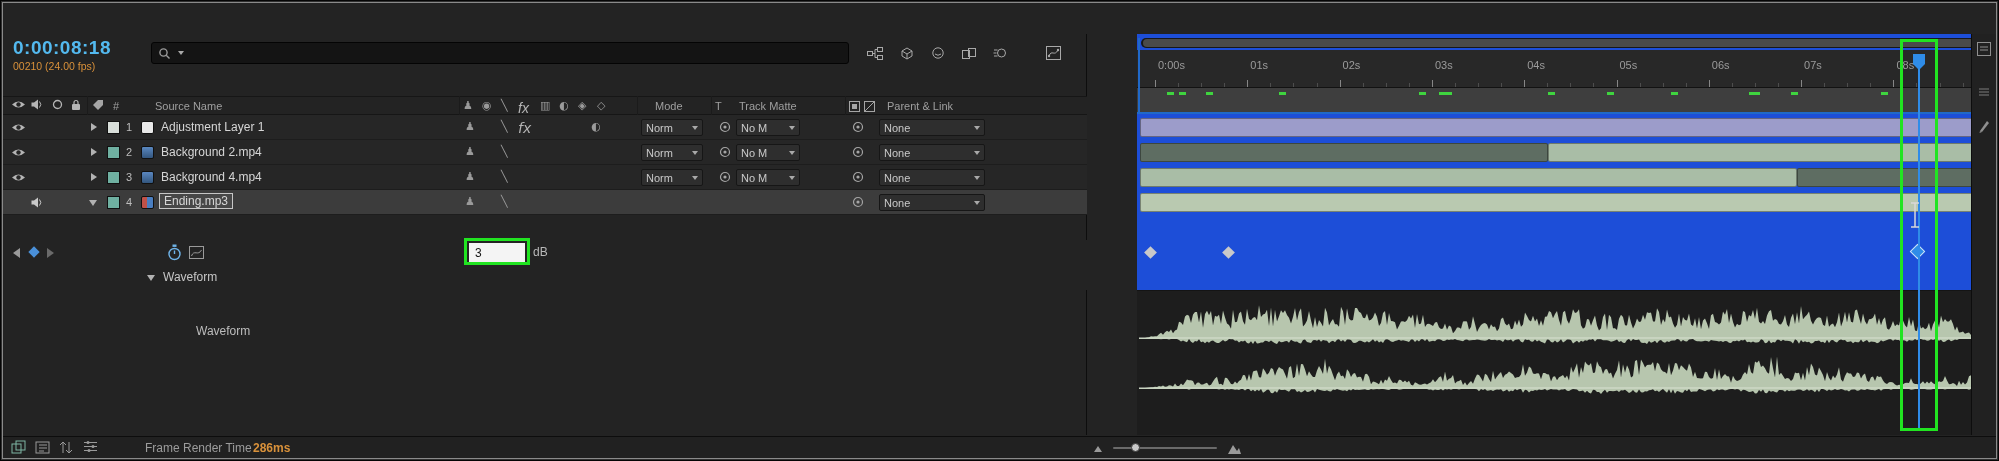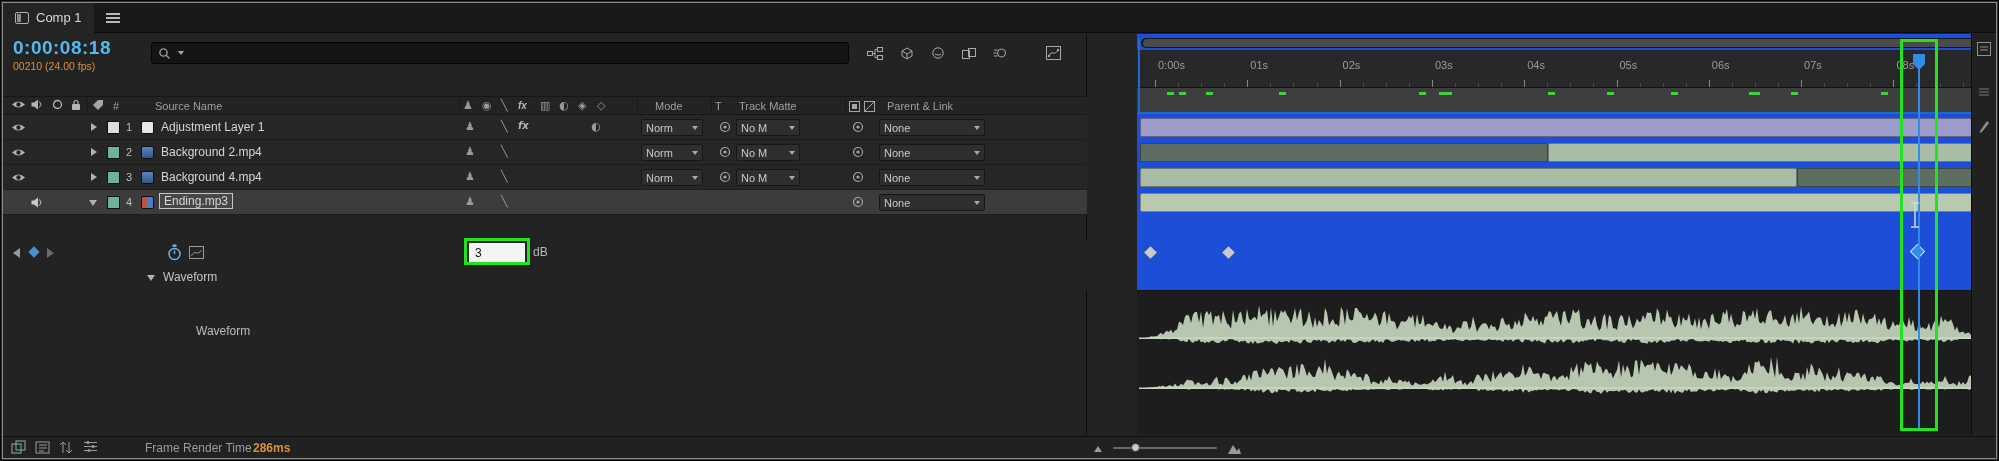--- a/index.html
+++ b/index.html
@@ -32,21 +32,21 @@
   .lrow{position:absolute;left:0;width:1084px;height:25px;background:#262626;border-bottom:1px solid #1d1d1d;}
   .lrow.sel{background:#3c3c3c;}
   .twirl{position:absolute;top:8px;width:0;height:0;border-top:4px solid transparent;border-bottom:4px solid transparent;border-left:6px solid #b2b2b2;}
   .twirl.down{border-left:4px solid transparent;border-right:4px solid transparent;border-top:6px solid #b2b2b2;border-bottom:none;}
   .chip{position:absolute;top:6px;width:13px;height:13px;border:1px solid #101010;}
   .licon{position:absolute;top:6px;width:13px;height:13px;border:1px solid #101010;border-radius:2px;}
   .num{position:absolute;top:6px;font-size:11px;color:#bdbdbd;}
   .lname{position:absolute;top:5px;font-size:12px;color:#d6d6d6;white-space:nowrap;}
   .namebox{border:1px solid #c6c6c6;background:#474747;padding:0 4px;top:3px;}
   .swico{position:absolute;top:5px;font-size:11px;color:#9a9a9a;font-family:"DejaVu Sans",sans-serif;}
-  .fxtxt{font-style:italic;font-weight:bold;color:#b5b5b5;font-size:10px;}
+  .fxtxt{font-style:italic;font-weight:normal;color:#b5b5b5;font-size:14px;}
   .dropdown{position:absolute;top:4px;height:17px;background:#2e2e2e;border:1px solid #161616;border-radius:2px;display:flex;align-items:center;justify-content:space-between;padding:0 4px;font-size:11px;color:#c9c9c9;}
   .caret{width:0;height:0;border-left:3.5px solid transparent;border-right:3.5px solid transparent;border-top:4.5px solid #a9a9a9;margin-left:4px;}
   .pick{position:absolute;top:6px;}
   
   .prow{position:absolute;left:0;width:1084px;height:25px;background:#232323;}
   .grouplabel{position:absolute;top:5px;font-size:12px;color:#c6c6c6;}
   .avlabelbox{position:absolute;left:207px;top:3px;width:220px;height:19px;background:#58616b;border:1px dotted #9fb0c0;color:#eef2f5;font-size:12px;display:flex;align-items:center;padding:0 6px;}
   .valfield{position:absolute;left:466px;top:3px;width:56px;height:19px;background:#f4f4f4;color:#141414;font-size:12px;display:flex;align-items:center;padding:0 6px;}
   .unit{position:absolute;left:530px;top:5px;font-size:12px;color:#b9b9b9;}
   .kfnav-arrow{position:absolute;top:8px;width:0;height:0;}
@@ -77,32 +77,20 @@
   .zoom{position:absolute;left:1090px;top:0;height:22px;display:flex;align-items:center;gap:10px;}
   .zoomtrack{position:relative;width:104px;height:2px;background:#6a6a6a;border-radius:1px;}
   .zoomhandle{position:absolute;left:18px;top:-4px;width:9px;height:9px;border-radius:50%;background:#c9c9c9;border:1px solid #3a3a3a;}
   svg{display:block;}
 </style>
 </head>
 <body>
 
 <div class="window">
 
-  <div class="tabbar">
-    <div class="tab">
-      <span>
-        <svg width="14" height="12" viewBox="0 0 14 12">
-            <rect x="0.5" y="0.5" width="13" height="11" rx="1.5" fill="none" stroke="#b0b0b0"></rect>
-            <rect x="2" y="2" width="4" height="8" fill="#8a8a8a"></rect>
-          </svg>
-      </span>
-      <span>Comp 1</span>
-    </div>
-    <div class="menu-ham"></div>
-  </div>
 
   <div class="main">
 
     <div class="leftpanel">
 
       <div class="timecode">0:00:08:18</div>
       <div class="frameinfo">00210 (24.00 fps)</div>
 
       <div class="search">
         <span>

